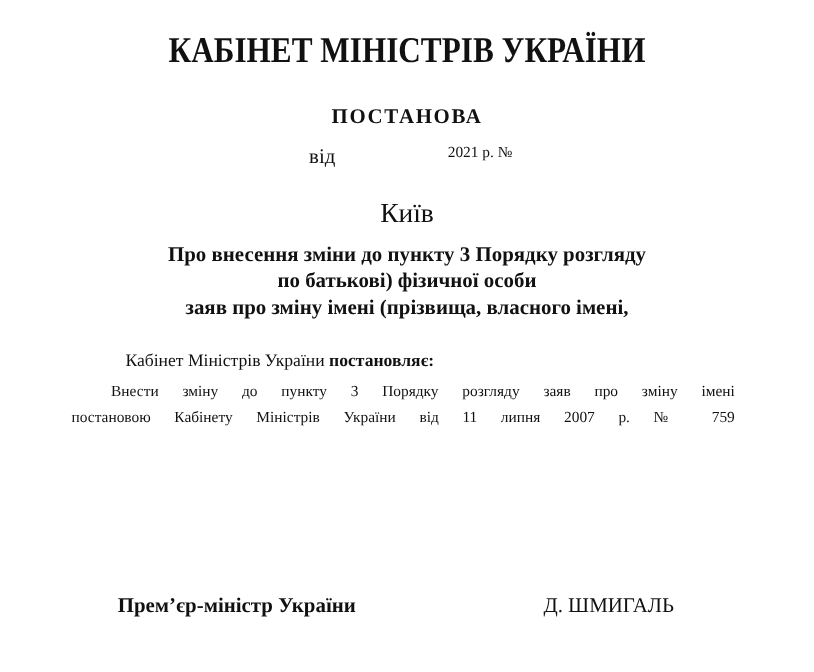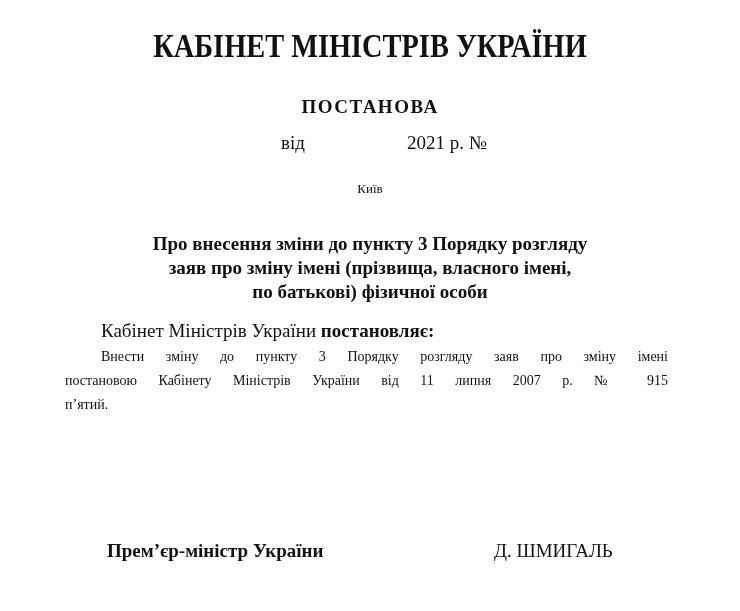--- a/index.html
+++ b/index.html
@@ -3,50 +3,49 @@
 <meta charset="utf-8">
 <style>
   html, body { margin: 0; padding: 0; background: #ffffff; }
   body { width: 740px; height: 611px; position: relative; overflow: hidden;
          font-family: "Liberation Serif", "DejaVu Serif", serif; color: #111; }
   .abs { position: absolute; white-space: nowrap; }
   .center { left: 0; width: 740px; text-align: center; }
   #title { top: 28px; font-size: 33px; font-weight: bold; transform: scaleX(0.86); transform-origin: center; letter-spacing: 0px; }
   #doctype { top: 96px; font-size: 19px; font-weight: bold; letter-spacing: 1.5px; }
   #date-from { top: 132px; left: 253px; font-size: 19px; margin-left: 28px; }
-  #date-year { top: 132px; left: 407px; font-size: 19px; }
-  #city { top: 181px; font-size: 13px; }
+  #date-year { top: 132px; left: 407px; font-size: 14px; }
+  #city { top: 181px; font-size: 25px; }
   .subject { font-size: 19px; font-weight: bold; line-height: 24px; }
-  #subj { top: 232px; }
-  #preamble { top: 320px; left: 101px; font-size: 19px; }
+  #subj { top: 220px; }
+  #preamble { top: 320px; left: 114px; font-size: 16px; }
   #preamble b { font-weight: bold; }
   #body-par { position: absolute; top: 345px; left: 65px; width: 603px; font-size: 14px; line-height: 24px; }
   .jl { display: block; text-align: justify; text-align-last: justify; white-space: normal; height: 24px; }
   .jl.first { text-indent: 36px; }
   .jl.last { text-align-last: left; }
   #sig-pos { top: 540px; left: 107px; font-size: 19px; font-weight: bold; font-family: Liberation Serif, serif; }
   #sig-name { top: 540px; left: 494px; font-size: 19px; font-weight: normal; }
 </style>
 </head>
 <body>
 
 <div class="abs center" id="title">КАБІНЕТ МІНІСТРІВ УКРАЇНИ</div>
 <div class="abs center" id="doctype">ПОСТАНОВА</div>
 <div class="abs" id="date-from">від</div>
 <div class="abs" id="date-year">2021 р. №</div>
 <div class="abs center" id="city">Київ</div>
 
 <div class="abs center subject" id="subj">
   <div>Про внесення зміни до пункту 3 Порядку розгляду</div>
+  <div>по батькові) фізичної особи</div>
   <div>заяв про зміну імені (прізвища, власного імені,</div>
-  <div>по батькові) фізичної особи</div>
 </div>
 
 <div class="abs" id="preamble"><span>Кабінет Міністрів України </span><b>постановляє:</b></div>
 
 <div id="body-par">
   <span class="jl first">Внести зміну до пункту 3 Порядку розгляду заяв про зміну імені</span>
-  <span class="jl">постановою Кабінету Міністрів України від 11 липня 2007 р. № 915</span>
-  <span class="jl last">п’ятий.</span>
+  <span class="jl">постановою Кабінету Міністрів України від 11 липня 2007 р. № 759</span>
 </div>
 
 <div class="abs" id="sig-pos">Прем’єр-міністр України</div>
 <div class="abs" id="sig-name">Д. ШМИГАЛЬ</div>
 
 </body></html>

